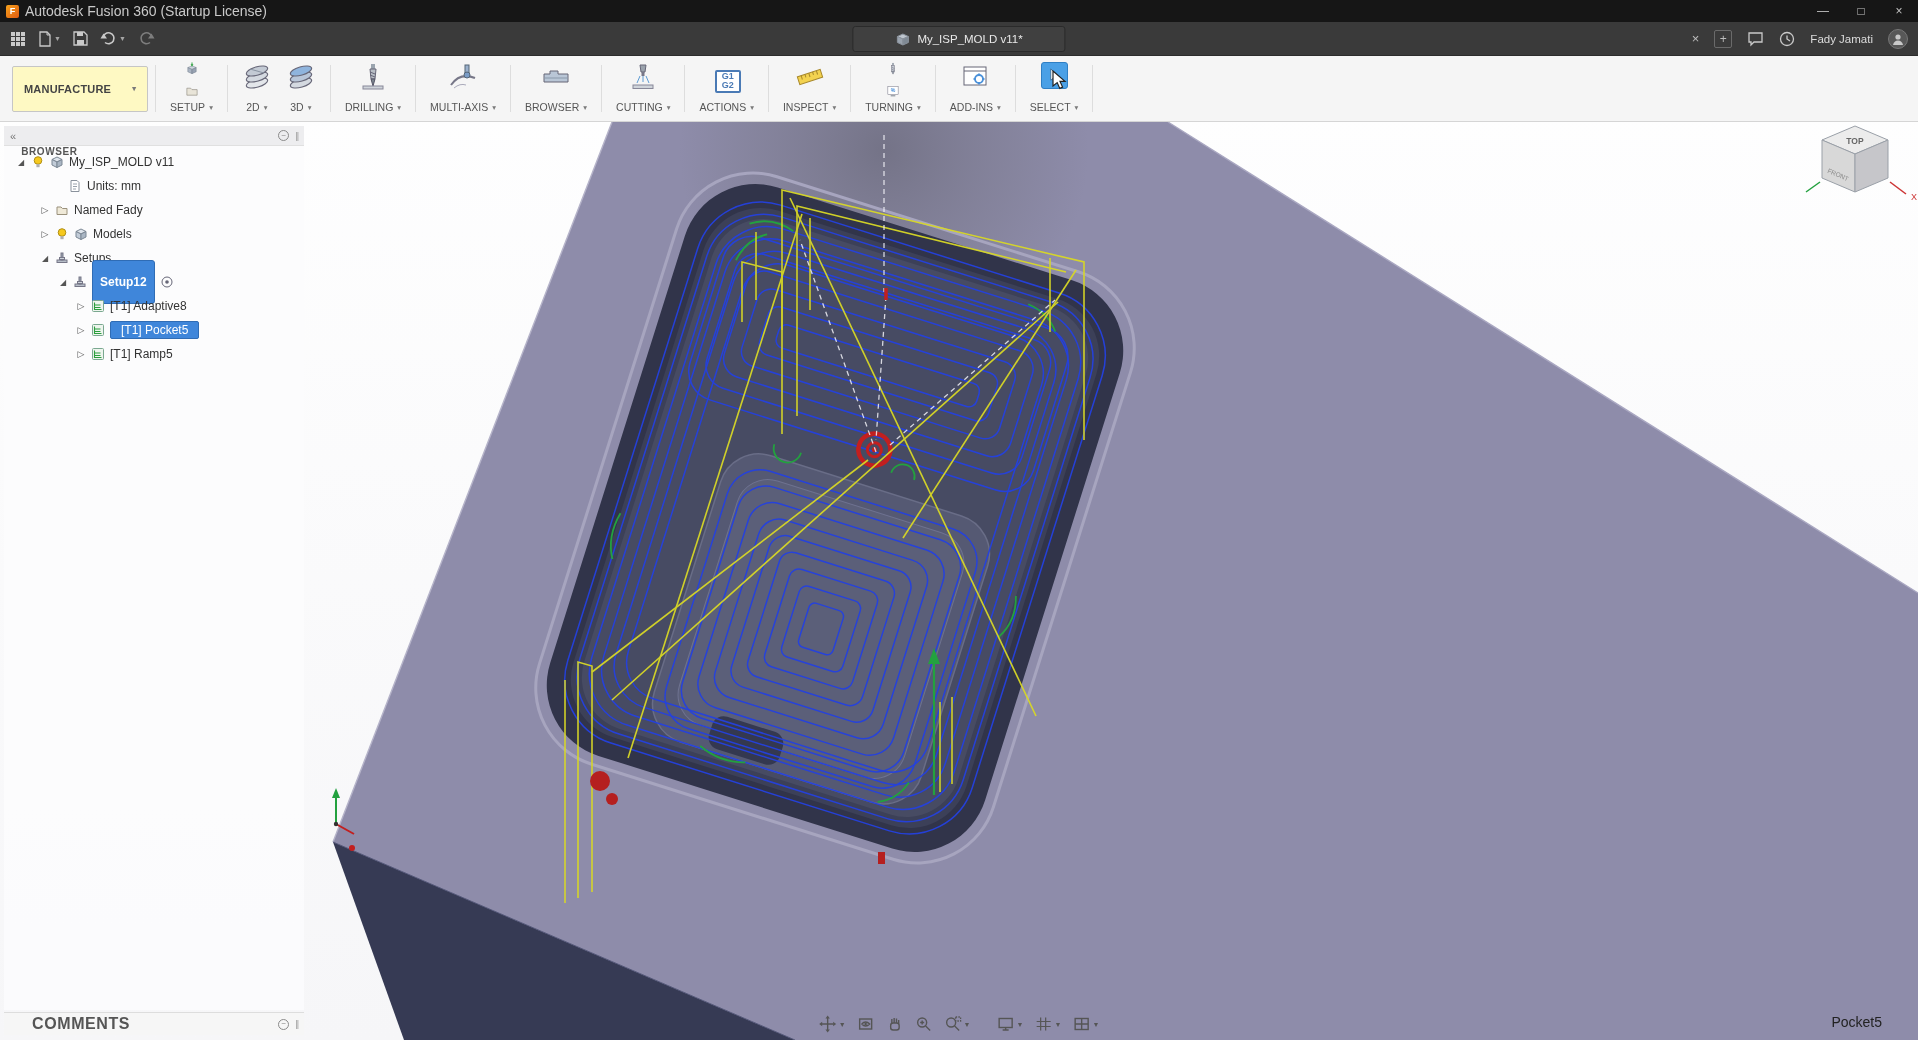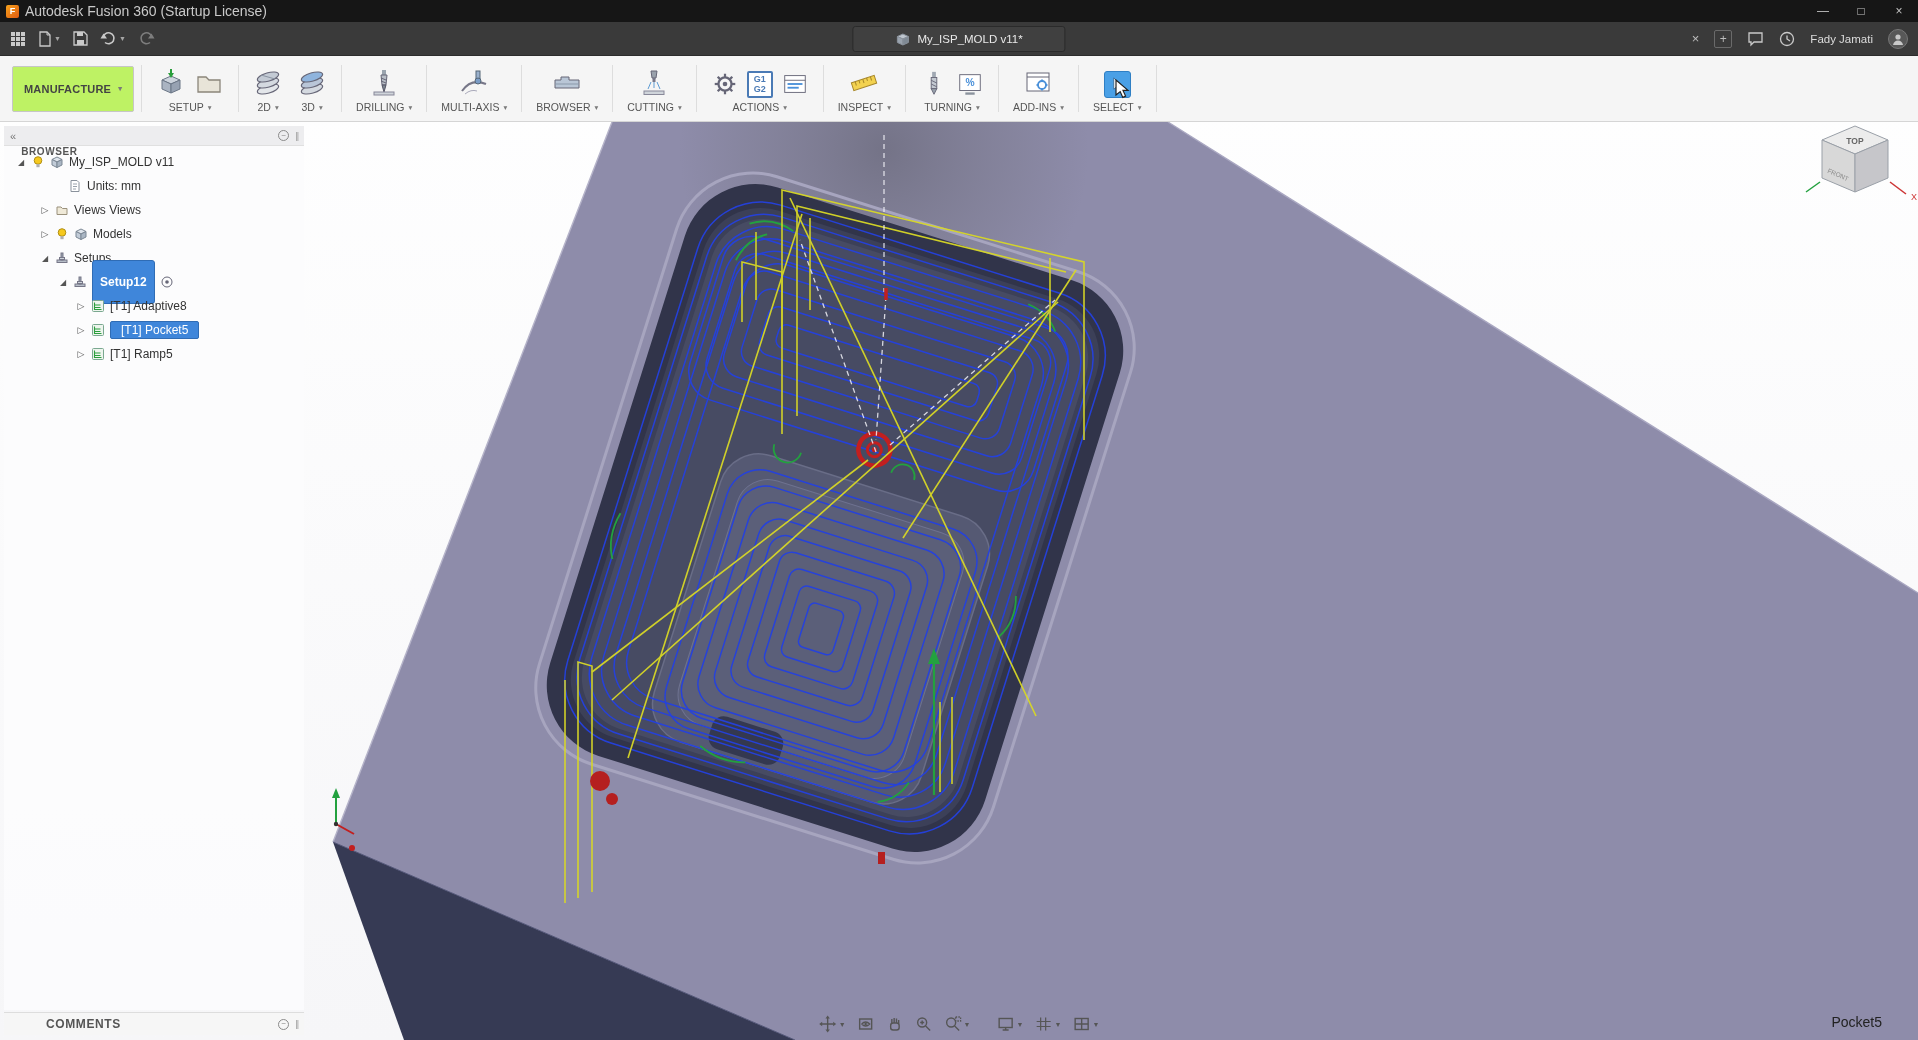--- a/index.html
+++ b/index.html
@@ -26,24 +26,24 @@
   .doc-tab { position:absolute; left:50%; top:4px; transform:translateX(-50%); height:26px; display:flex; align-items:center; gap:7px; background:#404040; border:1px solid #2a2a2a; border-radius:3px; padding:0 42px;justify-content:space-between; }
   .doc-tab .tab-text { color:#e8e8e8; font-size:11.5px; white-space:nowrap; }
   .appbar-right { margin-left:auto; display:flex; align-items:center; gap:15px; margin-right:10px; }
   .close-tab { color:#bdbdbd; font-size:13px; }
   .new-tab { width:18px; height:18px; border:1px solid #6a6a6a; border-radius:2px; color:#bdbdbd; font-size:12px; display:flex; align-items:center; justify-content:center; }
   .user-name { color:#dcdcdc; font-size:11.5px; }
   .avatar { width:20px; height:20px; border-radius:50%; background:#585858; border:1px solid #777; display:flex; align-items:center; justify-content:center; overflow:hidden; }
 
   
   .ribbon { position:absolute; left:0; top:56px; width:100%; height:66px; background:#f5f5f5; border-bottom:1px solid #d5d5d5; display:flex; align-items:stretch; z-index:25; padding-left:12px; }
-  .workspace-btn { align-self:center; height:46px; background:#bef264; border:1px solid #c6c6c6; border-radius:2px; display:flex; align-items:center; gap:7px; padding:0 11px; font-size:11px; font-weight:bold; color:#444; letter-spacing:.2px; }
+  .workspace-btn { align-self:center; height:46px; background:#fef9c3; border:1px solid #c6c6c6; border-radius:2px; display:flex; align-items:center; gap:21px; padding:0 11px; font-size:11px; font-weight:bold; color:#444; letter-spacing:.2px; }
   .rsep { width:1px; background:#dddddd; margin:9px 7px; }
   .ritem { display:flex; flex-direction:column; align-items:center; justify-content:flex-start; padding:6px 7px 0 7px; }
-  .ricons { display:flex; align-items:flex-end; gap:8px; height:36px; }
+  .ricons { display:flex; align-items:flex-end; gap:8px; height:36px;flex-direction:column; }
   .rlabel { margin-top:3px; font-size:10.5px; color:#555; display:flex; align-items:center; gap:4px; white-space:nowrap; }
   .caret { font-size:7.5px; color:#7a7a7a; }
   .g1g2-box { width:26px; height:27px; border:2px solid #4a7ab5; border-radius:2px; display:flex; flex-direction:column; align-items:center; justify-content:center; line-height:1.05; font-size:9px; font-weight:bold; color:#4a7ab5; background:#fff; }
   .sel-box { position:relative; width:27px; height:27px; background:#4aa0e6; border:1px solid #2f7fc4; border-radius:3px; display:flex; align-items:center; justify-content:center; }
   .mouse-cursor { position:absolute; left:9px; top:7px; z-index:40; }
 
   
   .browser-panel { position:absolute; left:4px; top:126px; width:300px; height:884px; background:rgba(252,252,253,0.88); z-index:20; }
   .panel-head { height:20px; background:rgba(236,236,238,0.95); display:flex; align-items:center; padding:0 6px; border-bottom:1px solid #e0e0e0; }
   .panel-head .ph-title { font-size:10px; font-weight:bold; color:#555; letter-spacing:.6px; margin-left:5px;margin-top:32px; }
@@ -55,21 +55,21 @@
   .trow { height:24px; display:flex; align-items:center; gap:5px; font-size:12px; color:#333; white-space:nowrap; }
   .tri { width:10px; text-align:center; color:#555; flex:0 0 auto; }
   .tri.c { font-size:9px; }
   .tri.e { font-size:8px; }
   .chip-active { background:#3f86da; border:1px solid #2f6cb5; color:#fff; font-weight:bold; border-radius:3px; padding:14px 7px; }
   .chip-selected { background:#3f86da; border:1px solid #2f6cb5; color:#fff; border-radius:2px; padding:1px 10px; }
   .ticon { flex:0 0 auto; display:block; }
 
   
   .comments-bar { position:absolute; left:4px; top:1012px; width:300px; height:23px; background:rgba(245,245,246,0.95); border-top:1px solid #ddd; display:flex; align-items:center; padding:0 6px; z-index:20; }
-  .comments-bar .c-title { font-size:12px; font-weight:bold; color:#555; letter-spacing:.6px; margin-left:36px; }
+  .comments-bar .c-title { font-size:16px; font-weight:bold; color:#555; letter-spacing:.6px; margin-left:22px; }
 
   
   .navbar { position:absolute; left:50%; bottom:5px; transform:translateX(-50%); display:flex; align-items:center; gap:5px; z-index:20; }
   .nbtn { display:flex; align-items:center; gap:2px; padding:2px 3px; border-radius:2px; }
   .nbtn svg { display:block; }
   .n-caret { font-size:7px; color:#555; }
   .nav-gap { width:10px; }
 
   .status-pocket { position:absolute; right:36px; bottom:10px; font-size:14px; color:#222; z-index:20; }
 </style>
@@ -568,21 +568,21 @@
             <path d="M5,5 h4 M5,7.5 h4 M5,10 h3" stroke="#9aa2ac"></path>
           </svg>
         <span>Units: mm</span>
       </div>
 
       <div class="trow" style="padding-left:36px">
         <span class="tri c">▷</span>
         <svg class="ticon" width="14" height="14" viewBox="0 0 14 14">
             <path d="M2,4 h4 l1.5,1.5 h4.5 v6 h-10 z" fill="#efe9d8" stroke="#9a917c"></path>
           </svg>
-        <span>Views Views</span>
+        <span>Named Fady</span>
       </div>
 
       <div class="trow" style="padding-left:36px">
         <span class="tri c">▷</span>
         <svg class="ticon" width="14" height="14" viewBox="0 0 14 14">
             <circle cx="7" cy="5.5" r="3.8" fill="#f6c91e" stroke="#b08f14"></circle>
             <rect x="5.4" y="9.2" width="3.2" height="3" fill="#b0b0b0"></rect>
           </svg>
         <svg class="ticon" width="14" height="14" viewBox="0 0 14 14">
             <polygon points="2,4.5 7,2 12,4.5 7,7" fill="#dfe5ec" stroke="#7b8794"></polygon>

